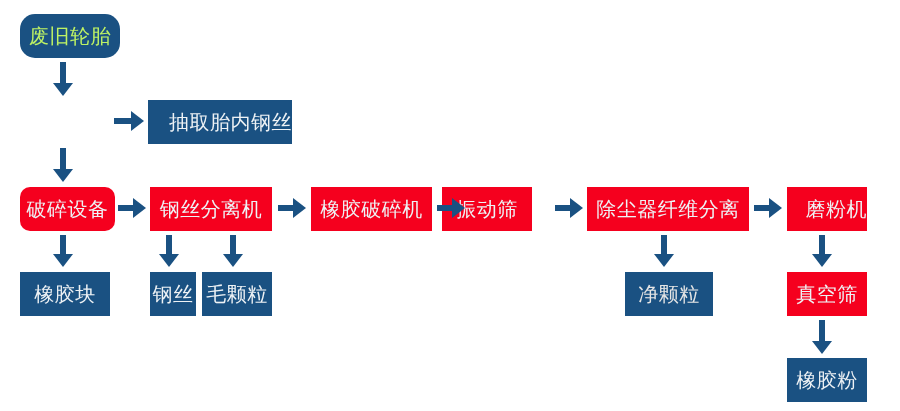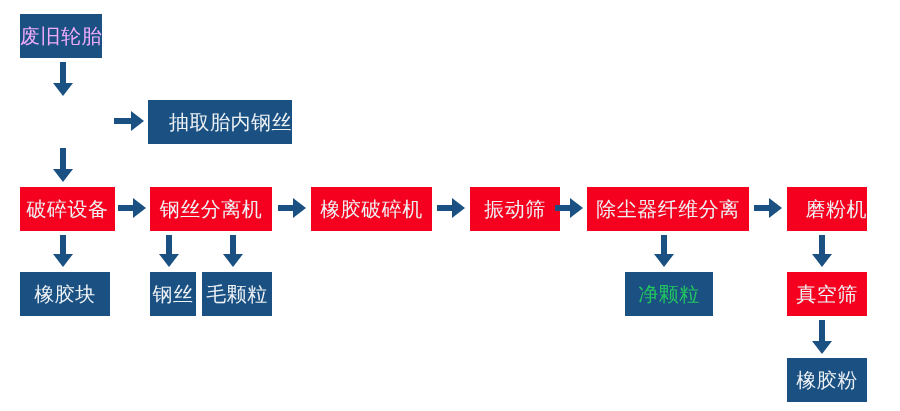--- a/index.html
+++ b/index.html
@@ -38,54 +38,54 @@
     position: absolute;
     color: #1a5182;
     display: block;
   }
   .arrow svg { display: block; }
 </style>
 </head>
 <body>
 
 <div id="canvas" style="background: rgb(255, 255, 255);">
-    <div class="node blue" style="left: 20px; top: 14px; width: 82px; background: rgb(26, 81, 130); color: #f0abfc;">
+    <div class="node blue" style="left: 20px; top: 14px; width: 100px; background: rgb(26, 81, 130); color: #bef264; border-radius: 15px;">
       <span>废旧轮胎</span>
     </div>
     <div class="node blue" style="left: 148px; top: 100px; width: 144px; background: rgb(26, 81, 130); color: rgb(238, 242, 245); justify-content: flex-end;">
       <span>抽取胎内钢丝</span>
     </div>
-    <div class="node red" style="left: 20px; top: 187px; width: 95px; background: rgb(245, 0, 30); color: rgb(238, 242, 245);">
+    <div class="node red" style="left: 20px; top: 187px; width: 95px; background: rgb(245, 0, 30); color: rgb(238, 242, 245); border-radius: 10px;">
       <span>破碎设备</span>
     </div>
     <div class="node red" style="left: 150px; top: 187px; width: 122px; background: rgb(245, 0, 30); color: rgb(238, 242, 245);">
       <span>钢丝分离机</span>
     </div>
     <div class="node red" style="left: 311px; top: 187px; width: 121px; background: rgb(245, 0, 30); color: rgb(238, 242, 245);">
       <span>橡胶破碎机</span>
     </div>
-    <div class="node red" style="left: 470px; top: 187px; width: 90px; background: rgb(245, 0, 30); color: rgb(238, 242, 245);">
+    <div class="node red" style="left: 442px; top: 187px; width: 90px; background: rgb(245, 0, 30); color: rgb(238, 242, 245);">
       <span>振动筛</span>
     </div>
     <div class="node red" style="left: 587px; top: 187px; width: 162px; background: rgb(245, 0, 30); color: rgb(238, 242, 245);">
       <span>除尘器纤维分离</span>
     </div>
     <div class="node red" style="left: 787px; top: 187px; width: 80px; background: rgb(245, 0, 30); color: rgb(238, 242, 245); justify-content: flex-end;">
       <span>磨粉机</span>
     </div>
     <div class="node blue" style="left: 20px; top: 272px; width: 90px; background: rgb(26, 81, 130); color: rgb(238, 242, 245);">
       <span>橡胶块</span>
     </div>
     <div class="node blue" style="left: 150px; top: 272px; width: 46px; background: rgb(26, 81, 130); color: rgb(238, 242, 245);">
       <span>钢丝</span>
     </div>
     <div class="node blue" style="left: 202px; top: 272px; width: 70px; background: rgb(26, 81, 130); color: rgb(238, 242, 245);">
       <span>毛颗粒</span>
     </div>
-    <div class="node blue" style="left: 625px; top: 272px; width: 88px; background: rgb(26, 81, 130); color: #22c55e;">
+    <div class="node blue" style="left: 625px; top: 272px; width: 88px; background: rgb(26, 81, 130); color: #e5e5e5;">
       <span>净颗粒</span>
     </div>
     <div class="node red" style="left: 787px; top: 272px; width: 80px; background: rgb(245, 0, 30); color: rgb(238, 242, 245);">
       <span>真空筛</span>
     </div>
     <div class="node blue" style="left: 787px; top: 358px; width: 80px; background: rgb(26, 81, 130); color: rgb(238, 242, 245);">
       <span>橡胶粉</span>
     </div>
     <span class="arrow" style="left: 52px; top: 62px;">
       <svg width="22" height="34" viewBox="0 0 22 34">

